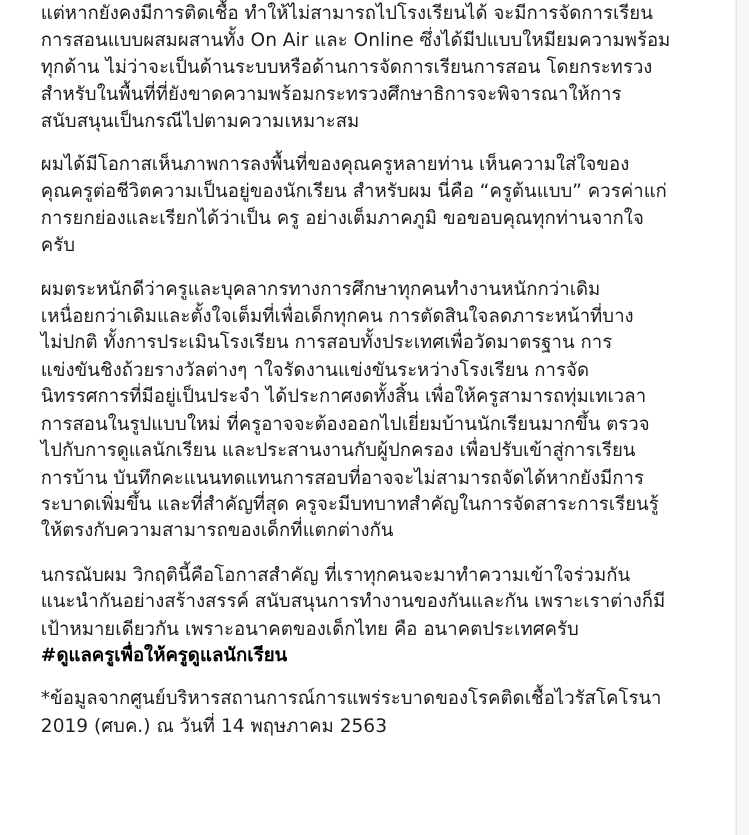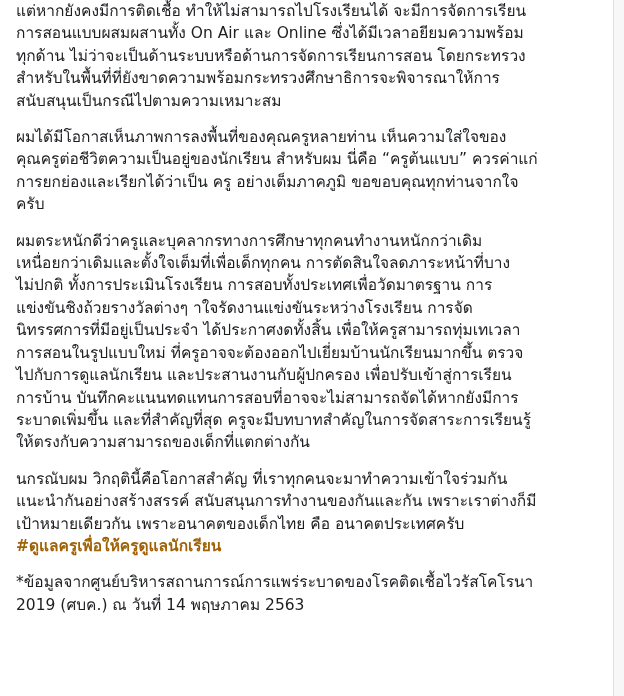--- a/index.html
+++ b/index.html
@@ -17,32 +17,32 @@
       position: absolute;
       left: 16px;
       top: 0;
       width: 594px;
       font-family: "DejaVu Sans", "Liberation Sans", sans-serif;
       font-size: 15.5px;
       line-height: 22.4px;
       color: #1c1e21;
     }
     .para {
-      margin: 0 0 14px 0;
+      margin: 0 0 14px 18px;
       white-space: normal;
     }
     .line {
       display: block;
       white-space: nowrap;
     }
     .hashtag {
       font-weight: bold;
       display: block;
       white-space: nowrap;
-      color: #a16207;
+      color: #000000;
       text-decoration: none;
       cursor: pointer;
     }
     .right-edge {
       position: absolute;
       left: 613px;
       top: 0;
       width: 1px;
       height: 696px;
       background: #dddfe2;
@@ -56,21 +56,21 @@
       background: #f7f7f7;
     }
   </style>
 </head>
 <body>
 
 <div class="post-body">
 
   <p class="para">
     <span class="line">แต่หากยังคงมีการติดเชื้อ ทำให้ไม่สามารถไปโรงเรียนได้ จะมีการจัดการเรียน</span>
-    <span class="line">การสอนแบบผสมผสานทั้ง On Air และ Online ซึ่งได้มีเวลาอยียมความพร้อม</span>
+    <span class="line">การสอนแบบผสมผสานทั้ง On Air และ Online ซึ่งได้มีปแบบใหมียมความพร้อม</span>
     <span class="line">ทุกด้าน ไม่ว่าจะเป็นด้านระบบหรือด้านการจัดการเรียนการสอน โดยกระทรวง</span>
     <span class="line">สำหรับในพื้นที่ที่ยังขาดความพร้อมกระทรวงศึกษาธิการจะพิจารณาให้การ</span>
     <span class="line">สนับสนุนเป็นกรณีไปตามความเหมาะสม</span>
   </p>
 
   <p class="para">
     <span class="line">ผมได้มีโอกาสเห็นภาพการลงพื้นที่ของคุณครูหลายท่าน เห็นความใส่ใจของ</span>
     <span class="line">คุณครูต่อชีวิตความเป็นอยู่ของนักเรียน สำหรับผม นี่คือ “ครูต้นแบบ” ควรค่าแก่</span>
     <span class="line">การยกย่องและเรียกได้ว่าเป็น ครู อย่างเต็มภาคภูมิ ขอขอบคุณทุกท่านจากใจ</span>
     <span class="line">ครับ</span>

